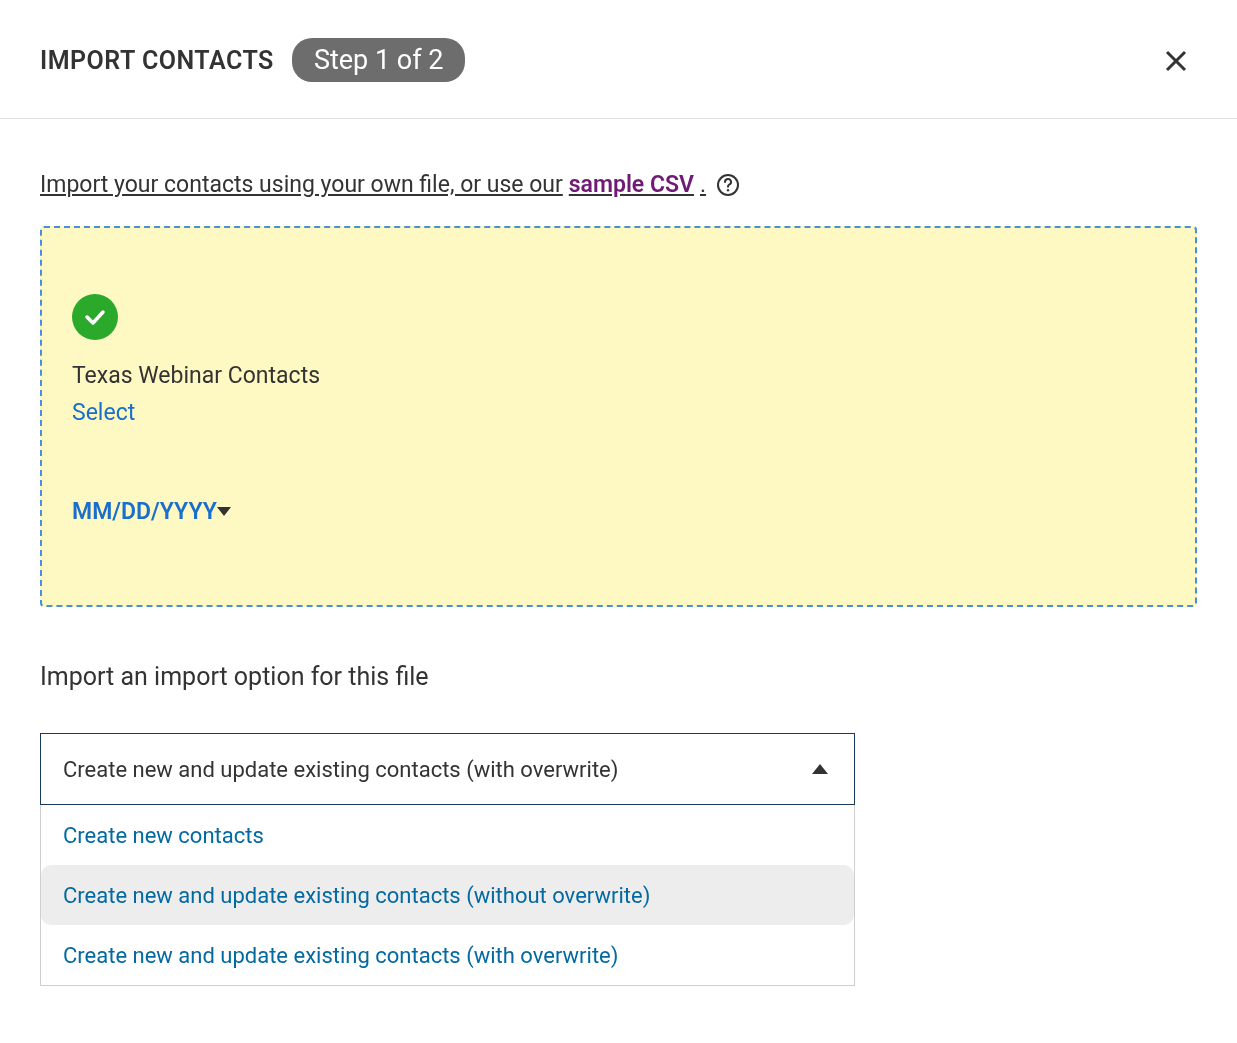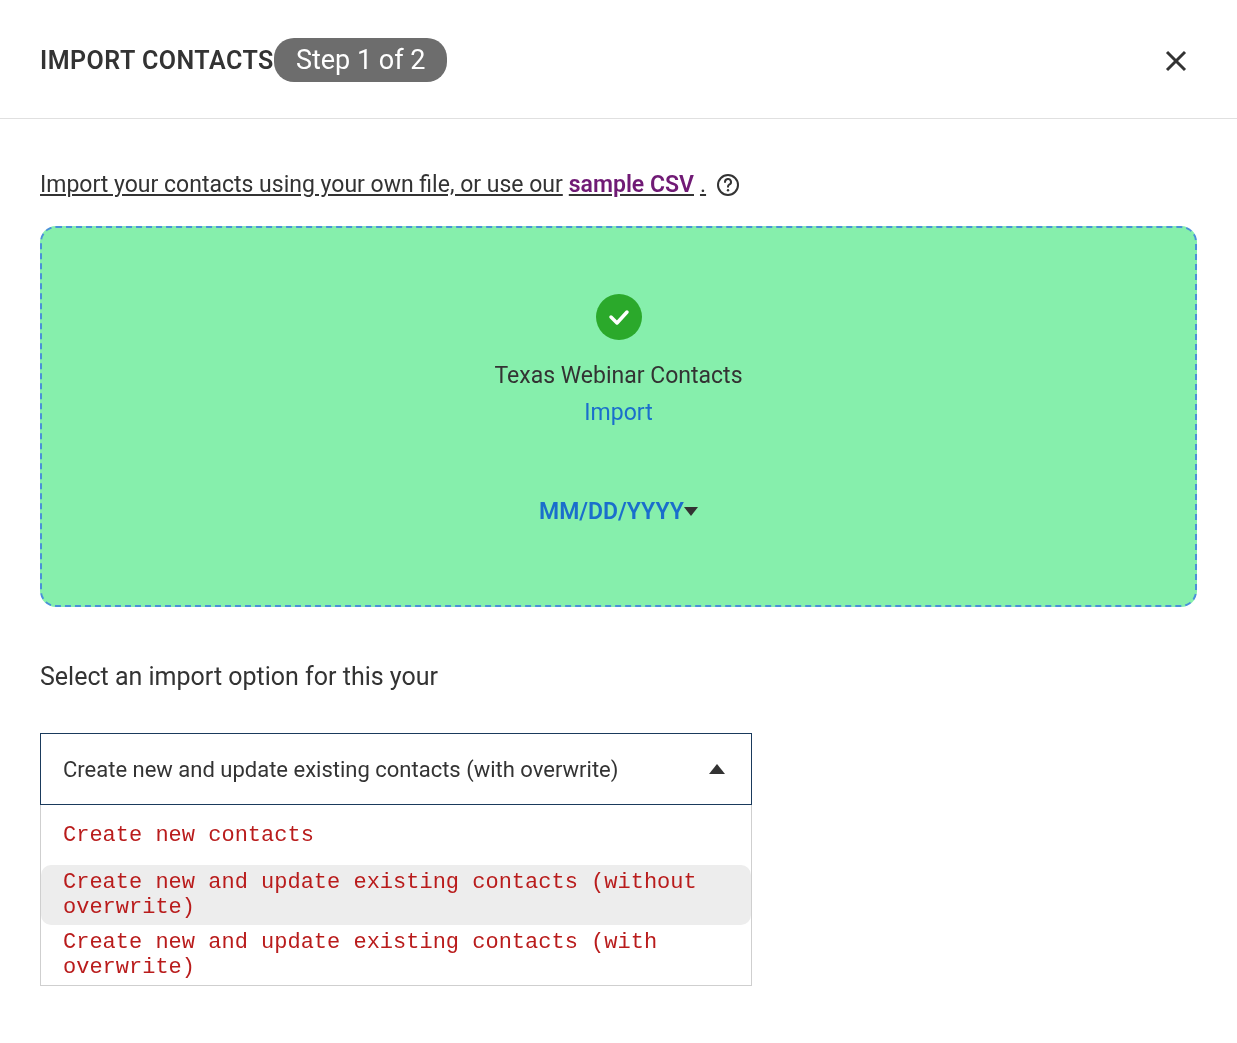--- a/index.html
+++ b/index.html
@@ -17,20 +17,21 @@
     .header {
       display: flex;
       align-items: center;
       justify-content: space-between;
       padding: 38px 40px 36px 40px;
       border-bottom: 1px solid #e0e0e0;
     }
     .header-left {
       display: flex;
       align-items: center;
+      gap: 18px;
     }
     .page-title {
       font-size: 25px;
       font-weight: 600;
       letter-spacing: 0.5px;
       color: #333333;
     }
     .step-badge {
       background: #6d6d6d;
       color: #ffffff;
@@ -68,25 +69,25 @@
     .help-icon {
       display: inline-flex;
       align-items: center;
       justify-content: center;
       width: 24px;
       height: 24px;
       margin-left: 4px;
       cursor: pointer;
     }
     .upload-panel {
-      background: #86efac;
+      background: #fef9c3;
       border: 2px dashed #4a90d9;
-      border-radius: 16px;
+      border-radius: 4px;
       padding: 66px 30px 80px 30px;
-      text-align: center;
+      text-align: left;
     }
     .check-circle {
       width: 46px;
       height: 46px;
       background: #2ba92b;
       border-radius: 50%;
       display: inline-flex;
       align-items: center;
       justify-content: center;
       margin-bottom: 22px;
@@ -133,21 +134,21 @@
       border-right: 8px solid transparent;
       border-bottom: 10px solid #333333;
     }
     .section-label {
       font-size: 25px;
       color: #333333;
       margin-top: 55px;
       margin-bottom: 42px;
     }
     .select-wrapper {
-      width: 712px;
+      width: 815px;
     }
     .select-control {
       border: 1px solid #1a3a5c;
       height: 72px;
       display: flex;
       align-items: center;
       justify-content: space-between;
       padding: 0 26px 0 22px;
       font-size: 22px;
       color: #333333;
@@ -157,24 +158,23 @@
     .select-options {
       border: 1px solid #cfcfcf;
       border-top: none;
     }
     .select-option {
       height: 60px;
       display: flex;
       align-items: center;
       padding: 0 22px;
       font-size: 22px;
-      color: #b91c1c;
+      color: #0369a1;
       cursor: pointer;
       background: #ffffff;
-      font-family: Liberation Mono, monospace;
     }
     .select-option.highlighted {
       background: #ededed;
       border-radius: 10px;
     }
   </style>
 </head>
 <body>
 
 <div class="header">
@@ -204,32 +204,32 @@
     </span>
   </div>
 
   <div class="upload-panel">
     <div class="check-circle">
       <svg width="26" height="26" viewBox="0 0 26 26">
         <path d="M5 13 L11 19 L21 8" fill="none" stroke="#ffffff" stroke-width="3.5" stroke-linecap="round" stroke-linejoin="round"></path>
       </svg>
     </div>
     <div class="file-name">Texas Webinar Contacts</div>
-    <div class="remove-link">Import</div>
+    <div class="remove-link">Select</div>
     <div>
       <div class="date-format-row">
         <span class="date-format-dropdown">
           <span>MM/DD/YYYY</span>
           <span class="caret-down"></span>
         </span>
       </div>
     </div>
   </div>
 
-  <div class="section-label">Select an import option for this your</div>
+  <div class="section-label">Import an import option for this file</div>
 
   <div class="select-wrapper">
     <div class="select-control">
       <span>Create new and update existing contacts (with overwrite)</span>
       <span class="caret-up-sm"></span>
     </div>
     <div class="select-options">
       <div class="select-option">
         <span>Create new contacts</span>
       </div>

